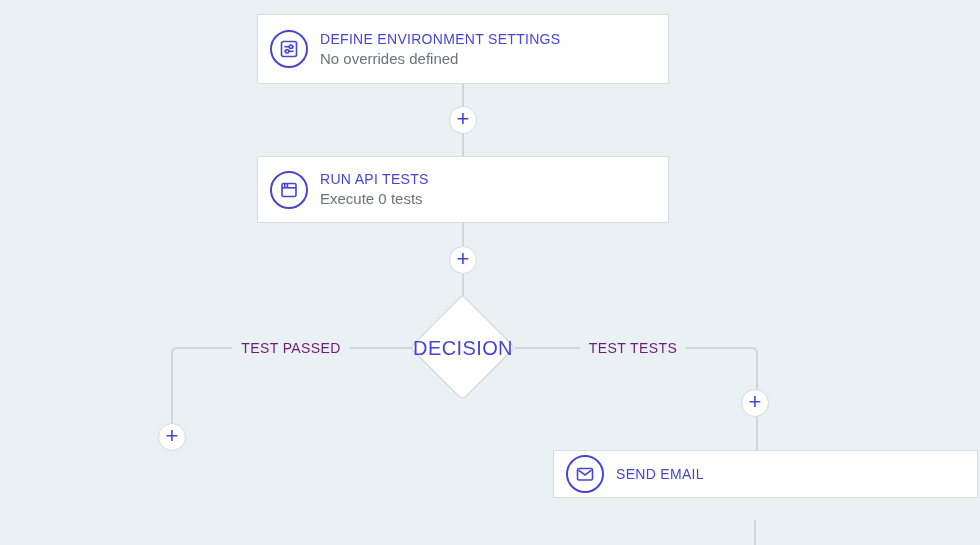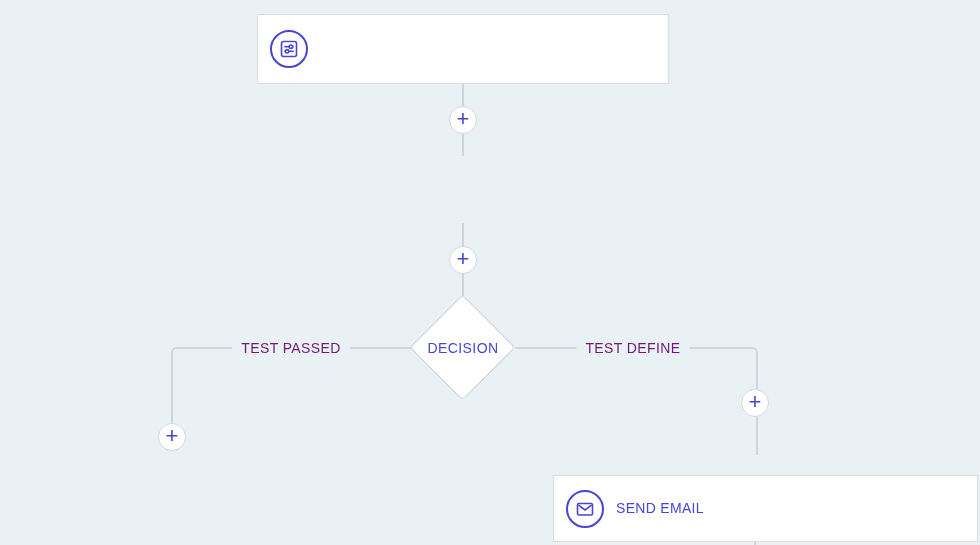--- a/index.html
+++ b/index.html
@@ -11,39 +11,39 @@
   .branch-left{position:absolute;left:171px;top:347px;width:240px;height:77px;
     border-top:2px solid #cfd6db;border-left:2px solid #cfd6db;border-top-left-radius:6px;}
   .branch-right{position:absolute;left:515px;top:347px;width:241px;height:106px;
     border-top:2px solid #cfd6db;border-right:2px solid #cfd6db;border-top-right-radius:6px;}
 
   
   .card{position:absolute;background:#ffffff;border:1px solid #d9dde1;box-sizing:border-box;
     display:flex;align-items:center;gap:12px;padding:0 14px 0 12px;cursor:pointer;z-index:3;}
   .card-env{left:257px;top:14px;width:412px;height:70px;}
   .card-api{left:257px;top:156px;width:412px;height:67px;}
-  .card-mail{left:553px;top:475px;width:425px;height:67px;align-items:center;}
+  .card-mail{left:553px;top:450px;width:425px;height:48px;align-items:center;}
   .icon-circle{flex:0 0 auto;width:38px;height:38px;border:2px solid #4844d6;border-radius:50%;
     box-sizing:border-box;display:flex;align-items:center;justify-content:center;color:#4844d6;}
   .icon-circle svg{display:block;}
   .card-text{display:flex;flex-direction:column;gap:2px;min-width:0;}
   .card-title{font-size:14px;font-weight:500;letter-spacing:.3px;color:#4844d6;line-height:17px;}
   .card-sub{font-size:15px;color:#6e737a;line-height:18px;}
 
   
   .plus-btn{position:absolute;width:28px;height:28px;border-radius:50%;background:#ffffff;
     border:1px solid #d4d9de;box-sizing:border-box;display:flex;align-items:center;justify-content:center;
     z-index:4;cursor:pointer;padding:0;}
   .plus-btn span{color:#4844d6;font-size:22px;font-weight:400;line-height:1;margin-top:-2px;}
 
   
   .diamond{position:absolute;left:425px;top:310px;width:75px;height:75px;background:#ffffff;
     border:1.5px solid #cbd2d8;border-radius:5px;transform:rotate(45deg);box-sizing:border-box;z-index:2;cursor:pointer;}
   .diamond-label{position:absolute;left:463px;top:348px;transform:translate(-50%,-50%);
-    color:#4844d6;font-size:14px;letter-spacing:.4px;z-index:3;pointer-events:none;}
+    color:#4844d6;font-size:20px;letter-spacing:.4px;z-index:3;pointer-events:none;}
 
   
   .branch-label{position:absolute;transform:translate(-50%,-50%);background:#e9f1f4;
     padding:2px 9px;color:#701a75;font-size:14px;letter-spacing:.4px;z-index:2;white-space:nowrap;}
   .label-passed{left:291px;top:348px;}
   .label-failed{left:633px;top:348px;}
 </style>
 </head>
 <body>
 
@@ -59,37 +59,53 @@
     <span class="icon-circle">
       <svg width="24" height="24" viewBox="0 0 24 24" fill="none" stroke="currentColor" stroke-width="1.6">
         <rect x="4.5" y="4.5" width="15" height="15" rx="2"></rect>
         <line x1="7.3" y1="9.7" x2="16.7" y2="9.7"></line>
         <circle cx="13.9" cy="9.7" r="1.7" fill="#ffffff"></circle>
         <line x1="7.3" y1="14.3" x2="16.7" y2="14.3"></line>
         <circle cx="10.1" cy="14.3" r="1.7" fill="#ffffff"></circle>
       </svg>
     </span>
     <span class="card-text">
+      <span class="card-title">DEFINE ENVIRONMENT SETTINGS</span>
+      <span class="card-sub">No overrides defined</span>
     </span>
   </div>
 
   <button class="plus-btn" style="left:449px;top:106px;">
     <span>+</span>
   </button>
 
+  <div class="card card-api">
+    <span class="icon-circle">
+      <svg width="24" height="24" viewBox="0 0 24 24" fill="none" stroke="currentColor" stroke-width="1.6">
+        <rect x="5" y="5.5" width="14" height="13" rx="1.5"></rect>
+        <line x1="5" y1="9.8" x2="19" y2="9.8"></line>
+        <line x1="7.8" y1="5.5" x2="7.8" y2="9.8"></line>
+        <line x1="10.4" y1="5.5" x2="10.4" y2="9.8"></line>
+      </svg>
+    </span>
+    <span class="card-text">
+      <span class="card-title">RUN API TESTS</span>
+      <span class="card-sub">Execute 0 tests</span>
+    </span>
+  </div>
 
   <button class="plus-btn" style="left:449px;top:246px;">
     <span>+</span>
   </button>
 
   <div class="diamond"></div>
   <div class="diamond-label">DECISION</div>
 
   <span class="branch-label label-passed">TEST PASSED</span>
-  <span class="branch-label label-failed">TEST DEFINE</span>
+  <span class="branch-label label-failed">TEST TESTS</span>
 
   <button class="plus-btn" style="left:158px;top:423px;">
     <span>+</span>
   </button>
 
   <button class="plus-btn" style="left:741px;top:389px;">
     <span>+</span>
   </button>
 
   <div class="card card-mail">

